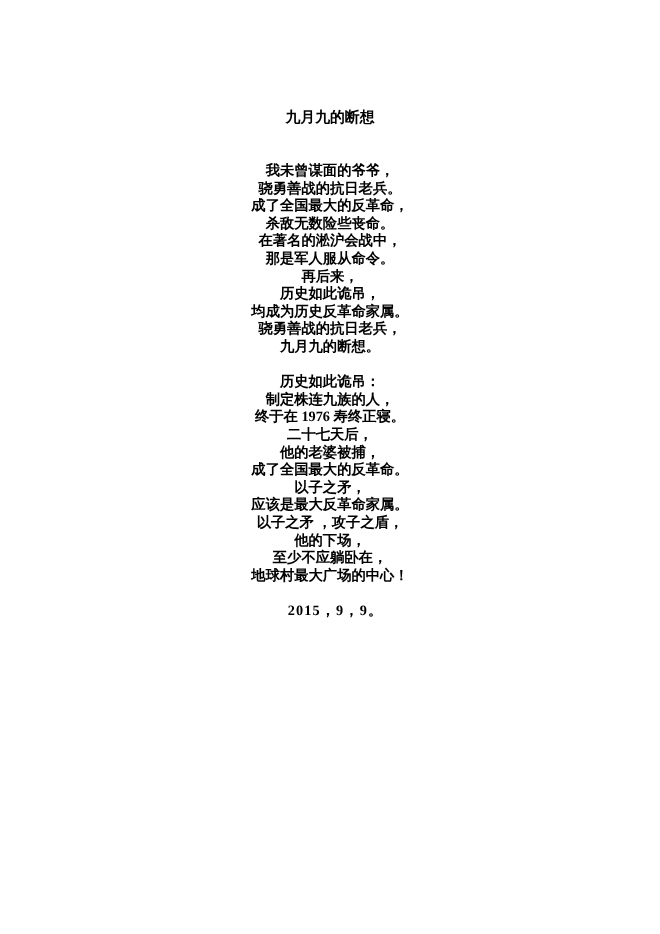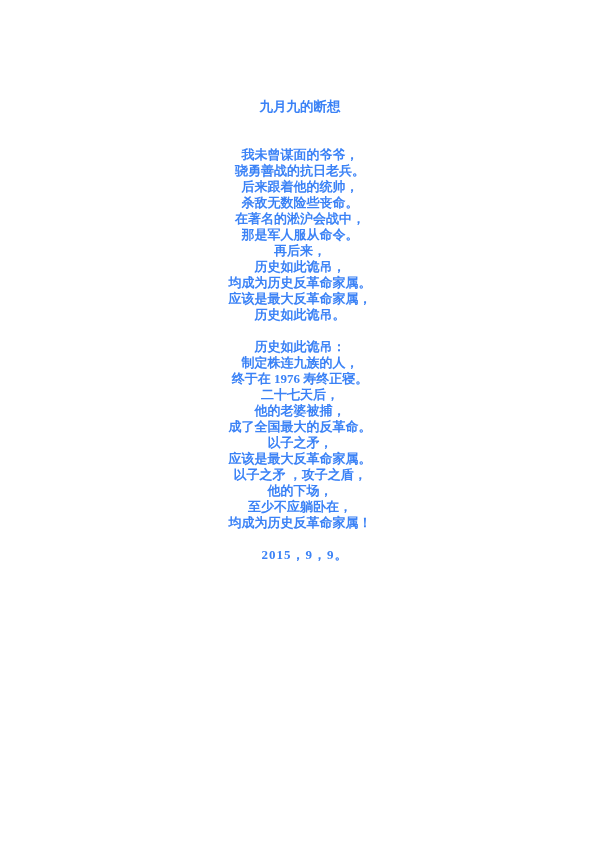--- a/index.html
+++ b/index.html
@@ -11,21 +11,21 @@
     position: relative;
     width: 600px;
     height: 849px;
     background: #ffffff;
     box-sizing: border-box;
     padding-top: 99px;
     text-align: center;
     font-family: "Liberation Serif", "DejaVu Serif", serif;
     font-weight: bold;
     font-size: 13px;
-    color: #3b82f6;
+    color: #000000;
     overflow: hidden;
   }
   .line {
     height: 16px;
     line-height: 16px;
     white-space: pre;
   }
   .line.blank {
     height: 16px;
   }
@@ -40,38 +40,38 @@
 </head>
 <body>
 
 <div class="page">
   <div class="line title">九月九的断想</div>
   <div class="line blank"></div>
   <div class="line blank"></div>
   <div id="poem-body">
       <div class="line">我未曾谋面的爷爷，</div>
       <div class="line">骁勇善战的抗日老兵。</div>
-      <div class="line">后来跟着他的统帅，</div>
+      <div class="line">成了全国最大的反革命，</div>
       <div class="line">杀敌无数险些丧命。</div>
       <div class="line">在著名的淞沪会战中，</div>
       <div class="line">那是军人服从命令。</div>
       <div class="line">再后来，</div>
       <div class="line">历史如此诡吊，</div>
       <div class="line">均成为历史反革命家属。</div>
-      <div class="line">应该是最大反革命家属，</div>
-      <div class="line">历史如此诡吊。</div>
+      <div class="line">骁勇善战的抗日老兵，</div>
+      <div class="line">九月九的断想。</div>
       <div class="line blank"></div>
       <div class="line">历史如此诡吊：</div>
       <div class="line">制定株连九族的人，</div>
       <div class="line">终于在 1976 寿终正寝。</div>
       <div class="line">二十七天后，</div>
       <div class="line">他的老婆被捕，</div>
       <div class="line">成了全国最大的反革命。</div>
       <div class="line">以子之矛，</div>
       <div class="line">应该是最大反革命家属。</div>
       <div class="line">以子之矛 ，攻子之盾，</div>
       <div class="line">他的下场，</div>
       <div class="line">至少不应躺卧在，</div>
-      <div class="line">均成为历史反革命家属！</div>
+      <div class="line">地球村最大广场的中心！</div>
     </div>
   <div class="line blank"></div>
   <div class="line dateline">2015，9，9。</div>
 </div>
 
 </body></html>

